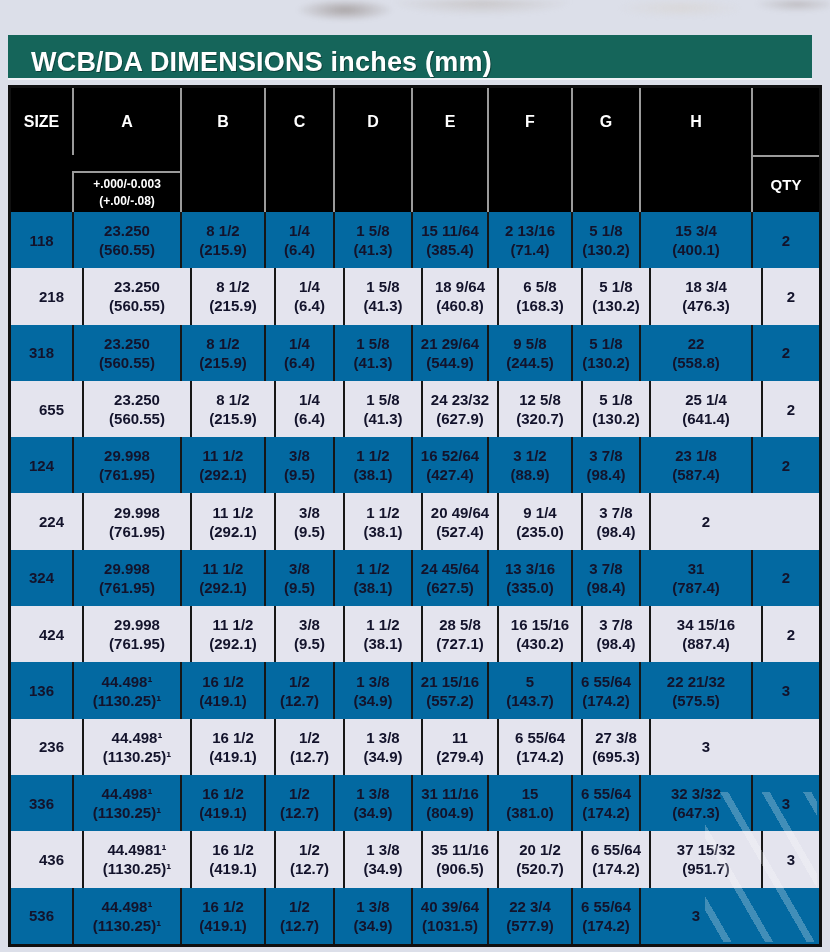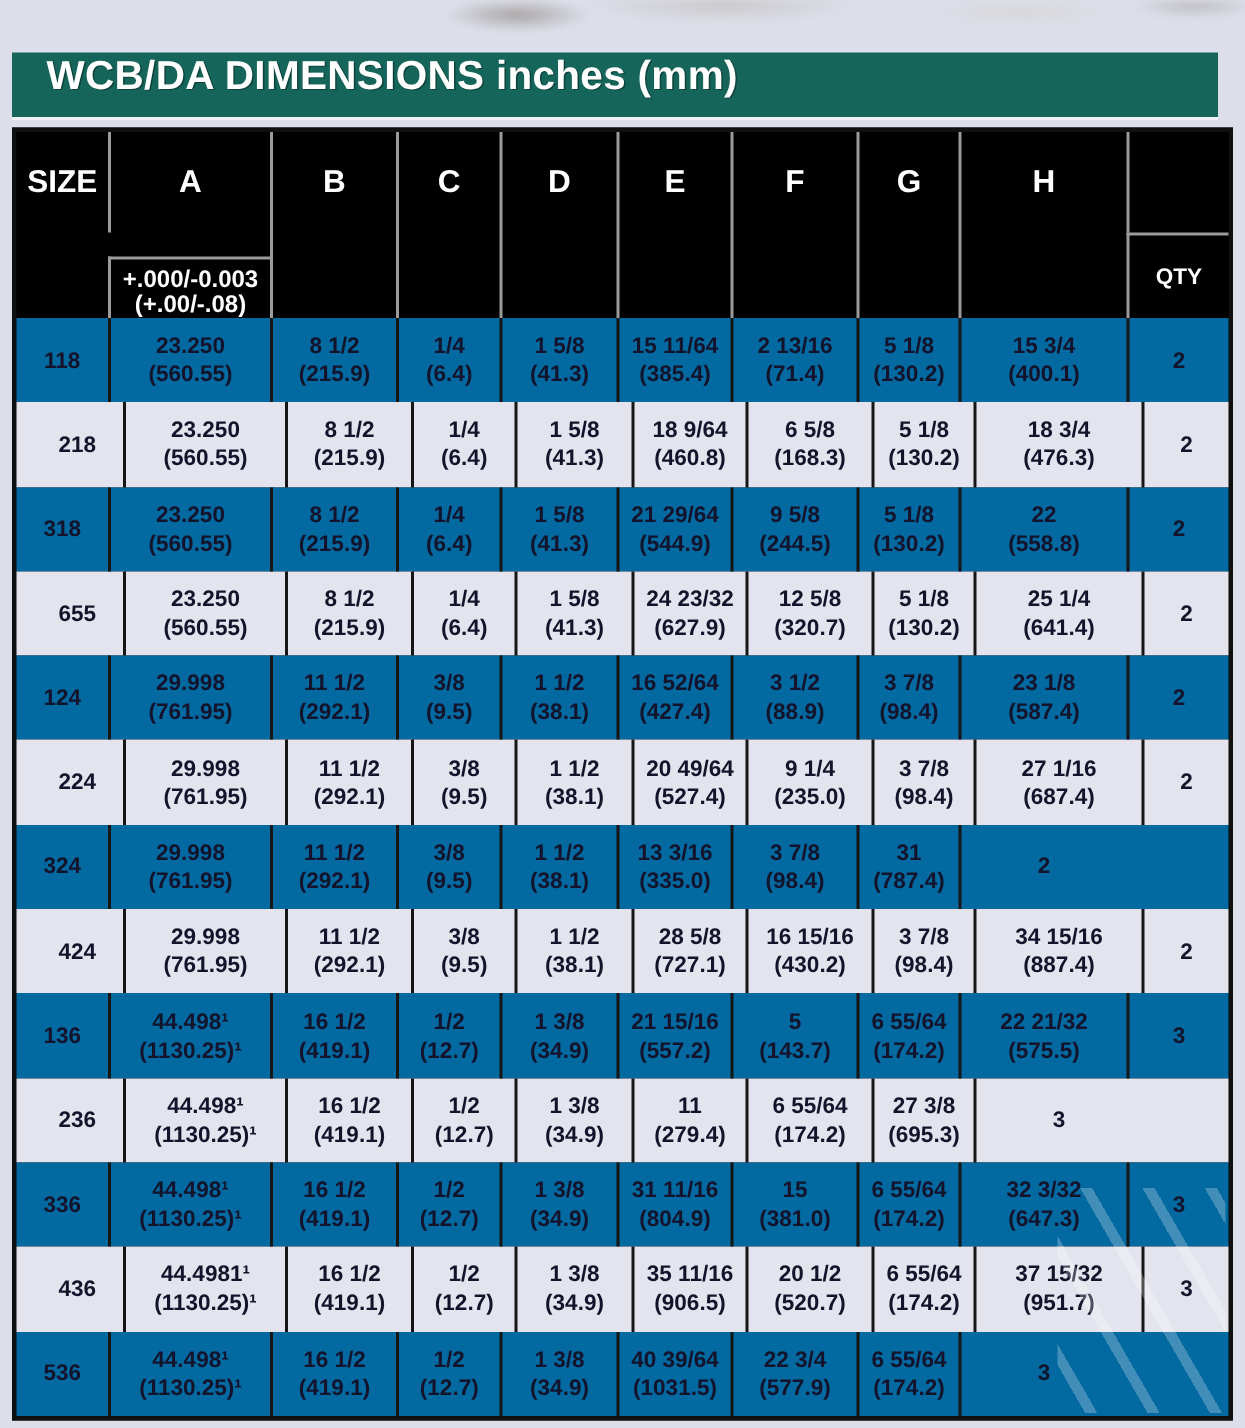--- a/index.html
+++ b/index.html
@@ -19,21 +19,21 @@
       radial-gradient(90px 14px at 82% 8px,   rgba(215,210,205,.55), transparent 70%),
       radial-gradient(60px 12px at 96% 4px,   rgba(140,130,125,.35), transparent 70%);
     filter: blur(2px);
   }
 
   .titlebar {
     position: relative;
     margin: 35px 18px 7px 8px;
     height: 43px;
     background: #15655a;
-    display: flex; align-items: flex-start;
+    display: flex; align-items: flex-end;
     padding-left: 23px;
     box-shadow: 0 2px 0 rgba(255,255,255,.55);
   }
   .titlebar .title-text {
     color: #ffffff; font-weight: bold; font-size: 27px; letter-spacing: .2px;
     text-shadow: 1px 1px 0 rgba(0,0,0,.35);
   }
 
   .dim-table {
     --cols: 61px 108px 84px 69px 78px 76px 84px 68px 112px 1fr;
@@ -51,27 +51,27 @@
     grid-template-rows: 67px 57px;
     background: #000;
     color: #fff;
     font-weight: bold;
   }
   .hcell { border-left: 2px solid #9b9b9b; }
   .hcell.first { border-left: none; }
   .span2 { grid-row: 1 / 3; }
   .lblbox {
     height: 67px; display: flex; align-items: center; justify-content: center;
-    font-size: 21px;
+    font-size: 16px;
   }
   .tol-cell {
     grid-column: 2; grid-row: 2;
     border-left: 2px solid #9b9b9b; border-top: 2px solid #9b9b9b;
-    display: flex; flex-direction: column; align-items: center; justify-content: flex-end;
-    font-size: 16px; line-height: 17px; text-align: center; margin-top: 16px;
+    display: flex; flex-direction: column; align-items: center; justify-content: center;
+    font-size: 12px; line-height: 17px; text-align: center; margin-top: 16px;
   }
   .qty-empty { grid-column: 10; grid-row: 1; border-left: 2px solid #9b9b9b; }
   .qty-head {
     grid-column: 10; grid-row: 2;
     border-left: 2px solid #9b9b9b; border-top: 2px solid #9b9b9b;
     display: flex; align-items: center; justify-content: center;
     font-size: 15px;
   }
 
   
@@ -352,24 +352,20 @@
           <div>(527.4)</div>
         </div>
         <div class="tcell">
           <div>9 1/4</div>
           <div>(235.0)</div>
         </div>
         <div class="tcell">
           <div>3 7/8</div>
           <div>(98.4)</div>
         </div>
-        <div class="tcell">
-          <div>27 1/16</div>
-          <div>(687.4)</div>
-        </div>
         <div class="tcell">2</div>
       </div>
       <div class="trow">
         <div class="tcell first">324</div>
         <div class="tcell">
           <div>29.998</div>
           <div>(761.95)</div>
         </div>
         <div class="tcell">
           <div>11 1/2</div>
@@ -377,20 +373,24 @@
         </div>
         <div class="tcell">
           <div>3/8</div>
           <div>(9.5)</div>
         </div>
         <div class="tcell">
           <div>1 1/2</div>
           <div>(38.1)</div>
         </div>
         <div class="tcell">
+          <div>24 45/64</div>
+          <div>(627.5)</div>
+        </div>
+        <div class="tcell">
           <div>13 3/16</div>
           <div>(335.0)</div>
         </div>
         <div class="tcell">
           <div>3 7/8</div>
           <div>(98.4)</div>
         </div>
         <div class="tcell">
           <div>31</div>
           <div>(787.4)</div>

